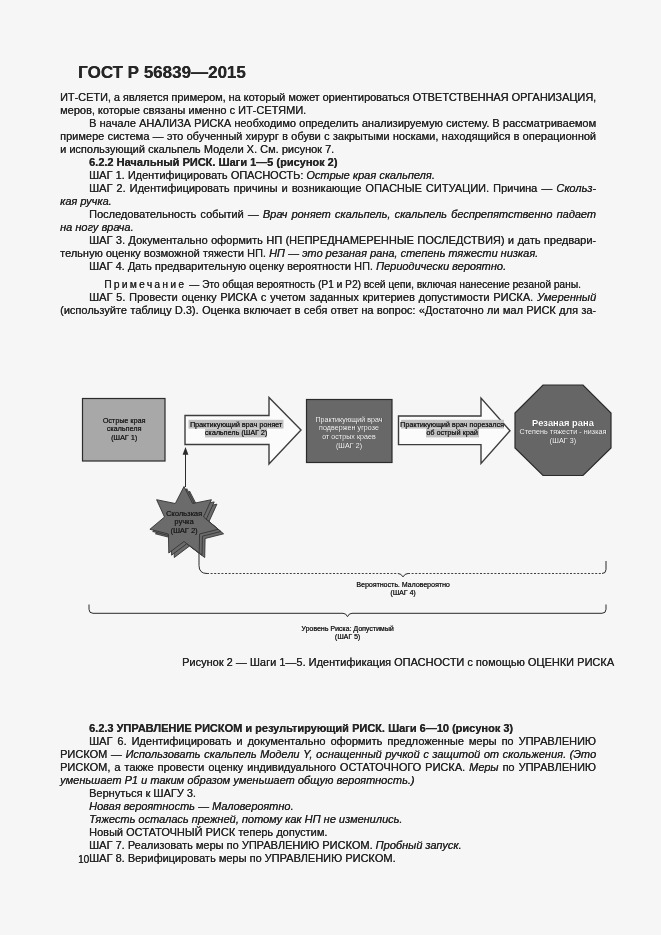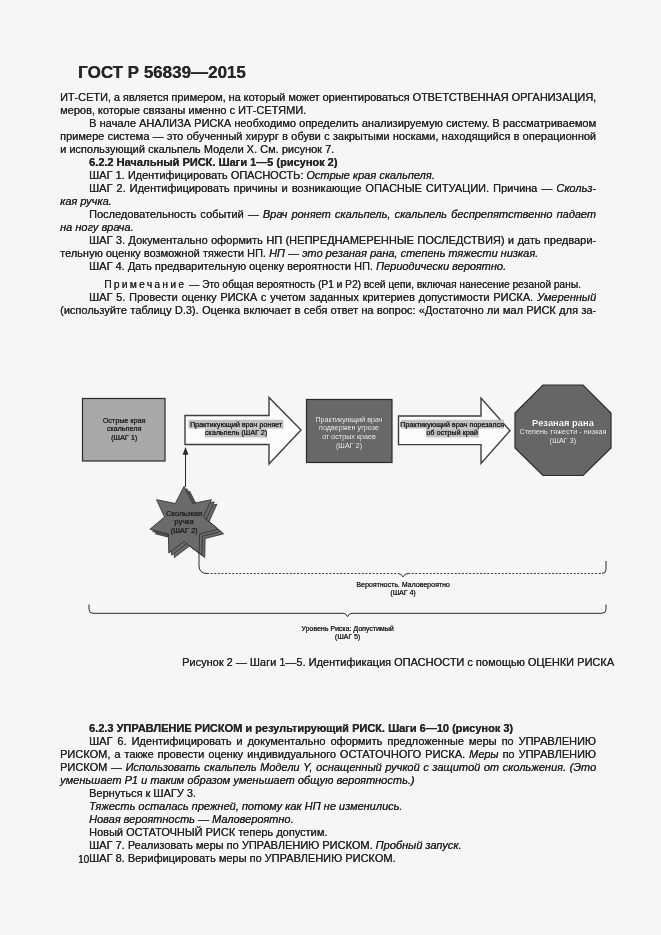--- a/index.html
+++ b/index.html
@@ -109,24 +109,24 @@
     <text x="347.5" y="631">Уровень Риска: Допустимый</text>
     <text x="347.5" y="639">(ШАГ 5)</text>
   </g>
 </svg>
 
 <div class="abs" id="cap">Рисунок 2 — Шаги 1—5. Идентификация ОПАСНОСТИ с помощью ОЦЕНКИ РИСКА</div>
 
 <div class="abs blk" id="blk2" style="top:678px;margin-top:44px;">
 <div class="lnl ind b">6.2.3 УПРАВЛЕНИЕ РИСКОМ и результирующий РИСК. Шаги 6—10 (рисунок 3)</div>
 <div class="ln ind">ШАГ 6. Идентифицировать и документально оформить предложенные меры по УПРАВЛЕНИЮ</div>
+<div class="ln">РИСКОМ <i>— Использовать скальпель Модели Y, оснащенный ручкой с защитой от скольжения. (Это</i></div>
 <div class="ln">РИСКОМ, а также провести оценку индивидуального ОСТАТОЧНОГО РИСКА. <i>Меры</i> по УПРАВЛЕНИЮ</div>
-<div class="ln">РИСКОМ <i>— Использовать скальпель Модели Y, оснащенный ручкой с защитой от скольжения. (Это</i></div>
 <div class="lnl"><i>уменьшает Р1 и таким образом уменьшает общую вероятность.)</i></div>
 <div class="lnl ind">Вернуться к ШАГУ 3.</div>
+<div class="lnl ind"><i>Новая вероятность — Маловероятно.</i></div>
 <div class="lnl ind"><i>Тяжесть осталась прежней, потому как НП не изменились.</i></div>
-<div class="lnl ind"><i>Новая вероятность — Маловероятно.</i></div>
 <div class="lnl ind">Новый ОСТАТОЧНЫЙ РИСК теперь допустим.</div>
 <div class="lnl ind">ШАГ 7. Реализовать меры по УПРАВЛЕНИЮ РИСКОМ. <i>Пробный запуск.</i></div>
 <div class="lnl ind">ШАГ 8. Верифицировать меры по УПРАВЛЕНИЮ РИСКОМ.</div>
 </div>
 
 <div class="abs" id="pg">10</div>
 
 </body></html>

